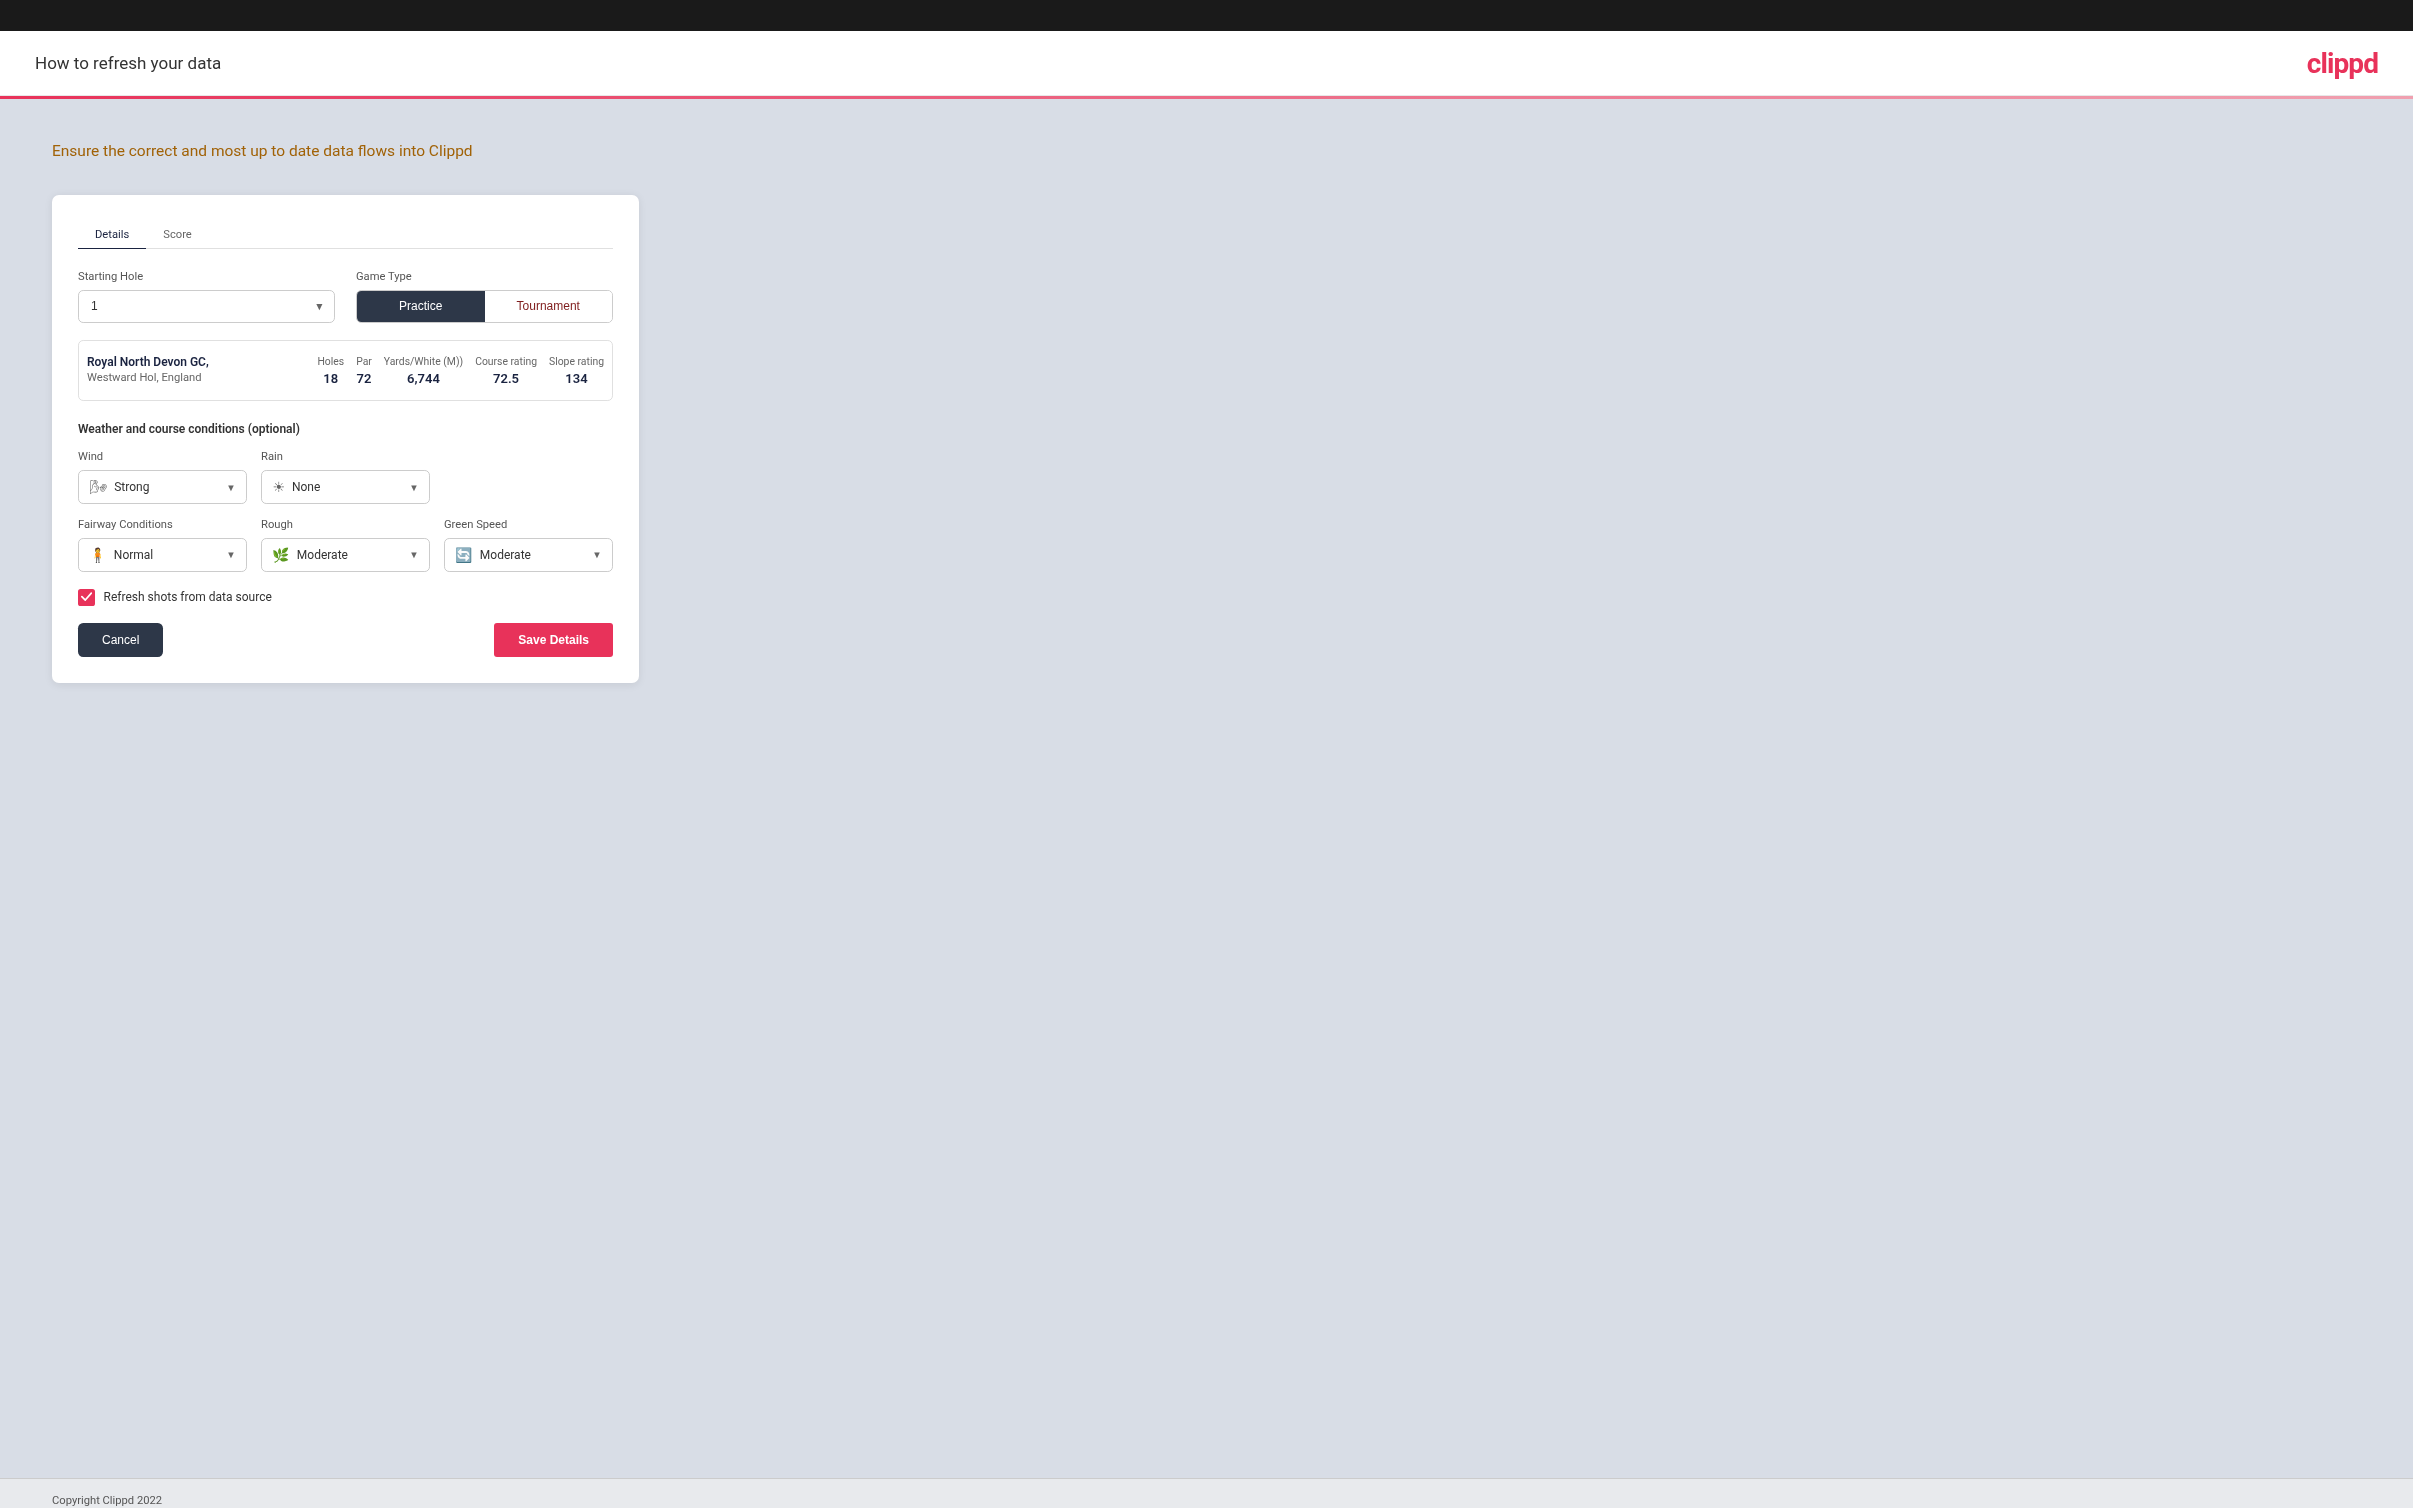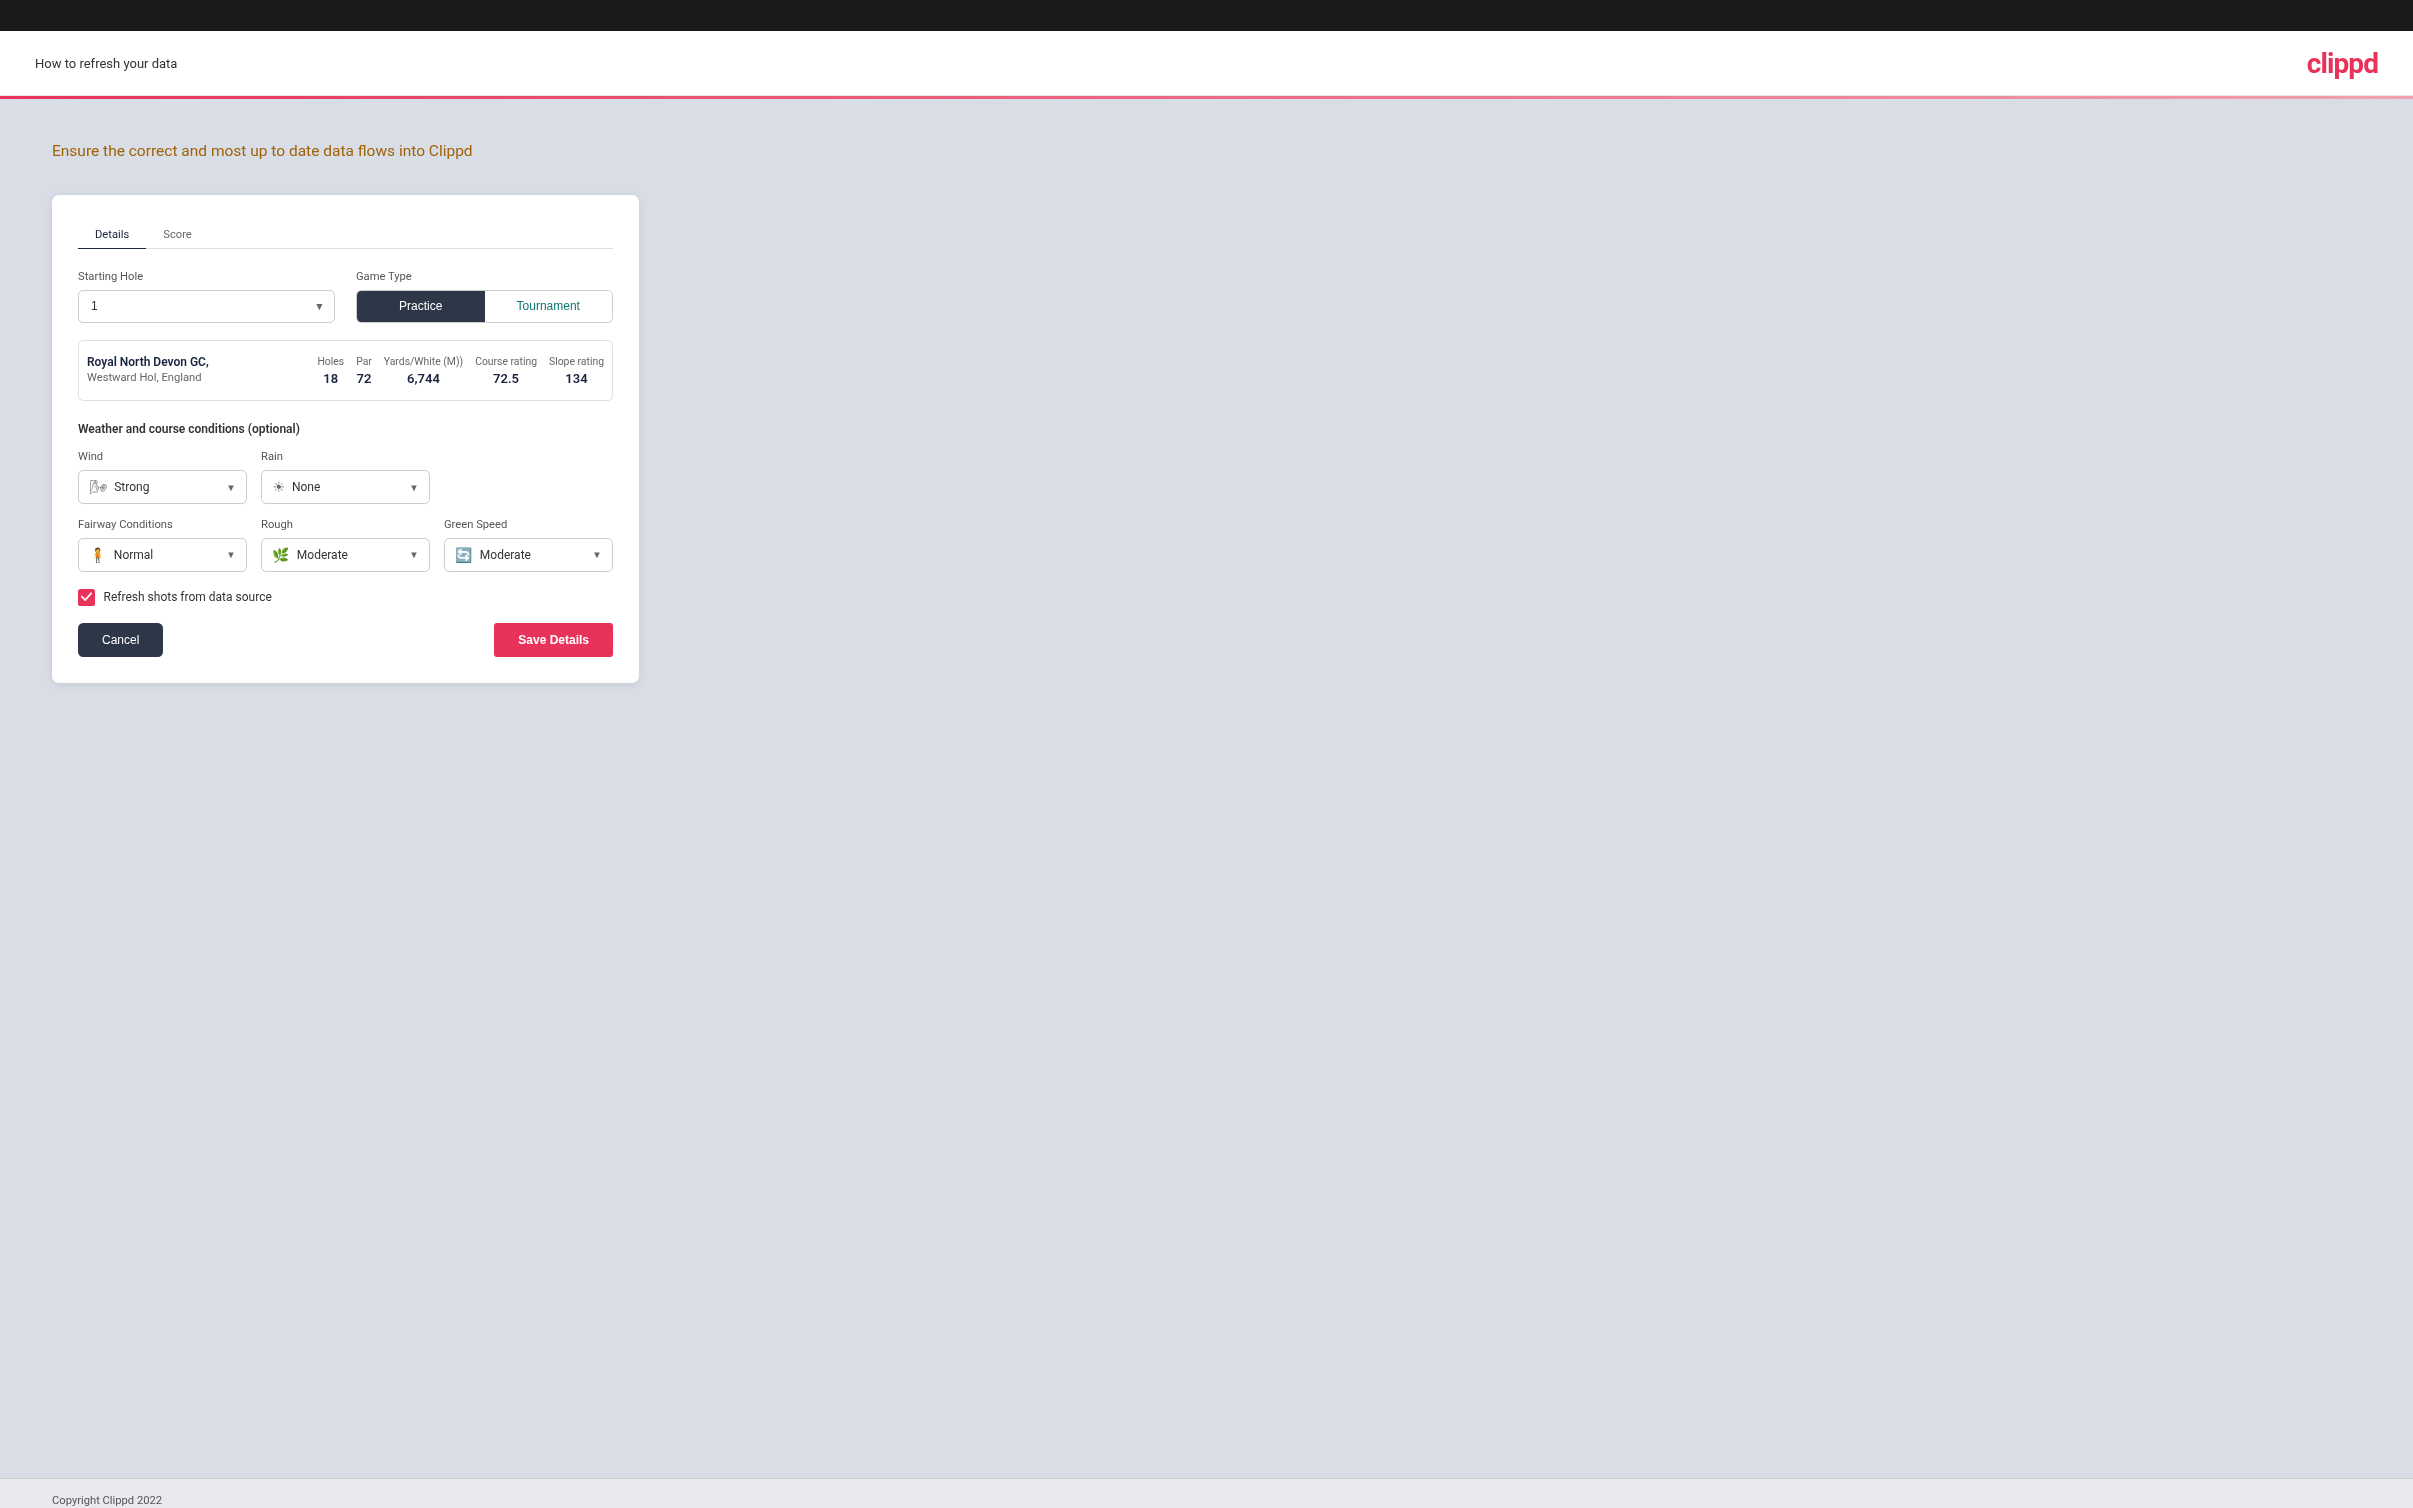--- a/index.html
+++ b/index.html
@@ -14,21 +14,21 @@
     }
     .header {
       background: #fff;
       padding: 15.5px 35px;
       display: flex;
       align-items: center;
       justify-content: space-between;
       border-bottom: 1.7px solid #e8e8e8;
     }
     .header-title {
-      font-size: 13px;
+      font-size: 17px;
       color: #333;
       font-weight: 400;
     }
     .logo {
       font-size: 28px;
       font-weight: 700;
       color: #e8325a;
       letter-spacing: -0.9px;
     }
     .header-divider {
@@ -118,21 +118,21 @@
       border: none;
       cursor: pointer;
       font-weight: 500;
     }
     .toggle-btn.active {
       background: #2d3748;
       color: #fff;
     }
     .toggle-btn.inactive {
       background: #fff;
-      color: #0f766e;
+      color: #7f1d1d;
     }
     .course-info-box {
       border: 0.9px solid #e0e0e0;
       border-radius: 5.2px;
       padding: 14px 8px;
       margin-bottom: 21px;
       display: flex;
       align-items: flex-start;
       justify-content: space-between;
     }

